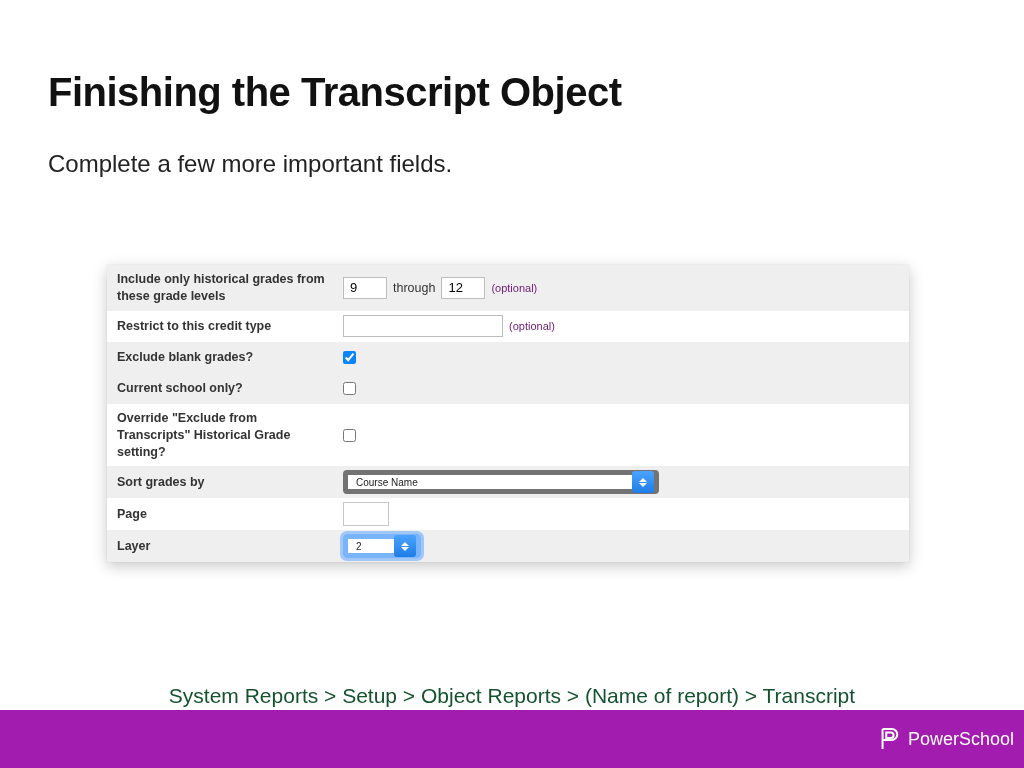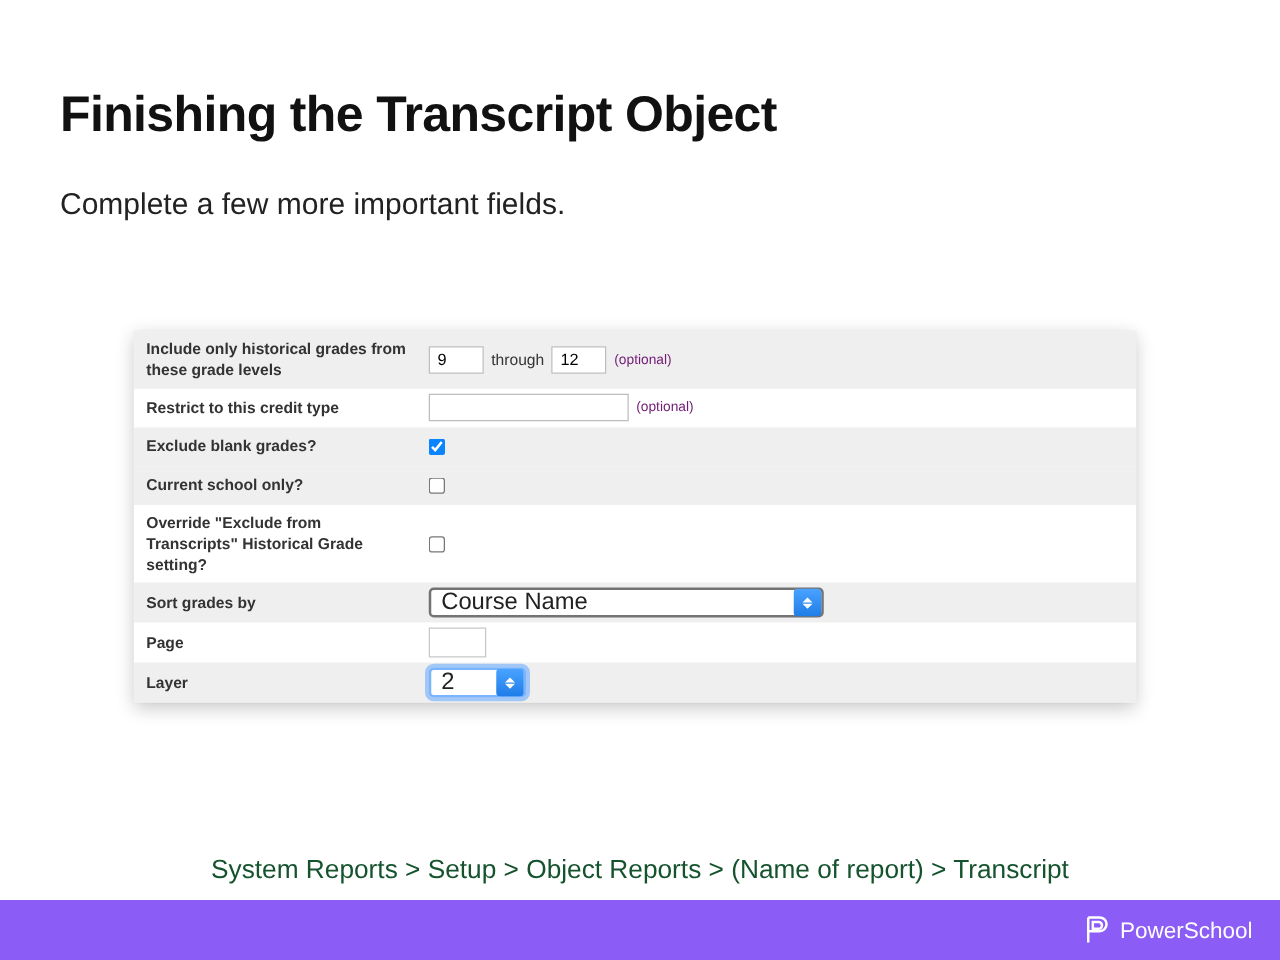--- a/index.html
+++ b/index.html
@@ -14,36 +14,36 @@
   .row .control { flex: 1 1 auto; padding: 4px 6px; display: flex; align-items: center; gap: 6px; }
   .opt { color: #701a75; font-size: 11px; }
   .through { color: #333; font-size: 12.5px; }
   input.text { border: 1px solid #bdbdbd; height: 22px; padding: 2px 6px; font-size: 13px; }
   input.num { width: 44px; }
   input.wide { width: 160px; }
   input.page { width: 46px; height: 24px; border: 1px solid #c7c7c7; }
   input[type=checkbox] { width: 13px; height: 13px; accent-color: #0a84ff; }
   .select {
     display: inline-flex; align-items: center; justify-content: space-between;
-    height: 24px; border: 2px solid #737373; border-radius: 4px; background: #fff; padding-left: 8px; font-size: 19px; color: #222;
+    height: 24px; border: 5px solid #737373; border-radius: 4px; background: #fff; padding-left: 8px; font-size: 10px; color: #222;
   }
   .select .cap {
     width: 22px; height: 22px; border-radius: 3px; margin: 0 0 0 6px;
     background: linear-gradient(#4aa3ff,#1f7de8);
     display: flex; flex-direction: column; align-items: center; justify-content: center; gap: 1px;
   }
   .select .cap::before, .select .cap::after {
     content: ""; width: 0; height: 0; border-left: 4px solid transparent; border-right: 4px solid transparent;
   }
   .select .cap::before { border-bottom: 4px solid #fff; }
   .select .cap::after  { border-top: 4px solid #fff; }
   .select.sort { width: 316px; }
   .select.layer { width: 78px; outline: 3px solid rgba(64,150,255,0.45); outline-offset: 0; border-color: #7ab4ff; }
   .breadcrumb { position: absolute; left: 0; right: 0; bottom: 60px; text-align: center; font-size: 21px; color: #14532d; }
-  .footer { position: absolute; left: 0; bottom: 0; width: 1024px; height: 48px; background: #8b5cf6; display: flex; align-items: center; justify-content: flex-end; padding-right: 22px; color: #fff; }
+  .footer { position: absolute; left: 0; bottom: 0; width: 1024px; height: 58px; background: #a21caf; display: flex; align-items: center; justify-content: flex-end; padding-right: 10px; color: #fff; }
   .brand { display: flex; align-items: center; gap: 8px; font-size: 18px; font-weight: 400; }
   .brand svg { width: 22px; height: 26px; }
 </style>
 </head>
 <body>
 
 <div class="slide">
 
   <div class="title">Finishing the Transcript Object</div>
   <div class="subtitle">Complete a few more important fields.</div>

